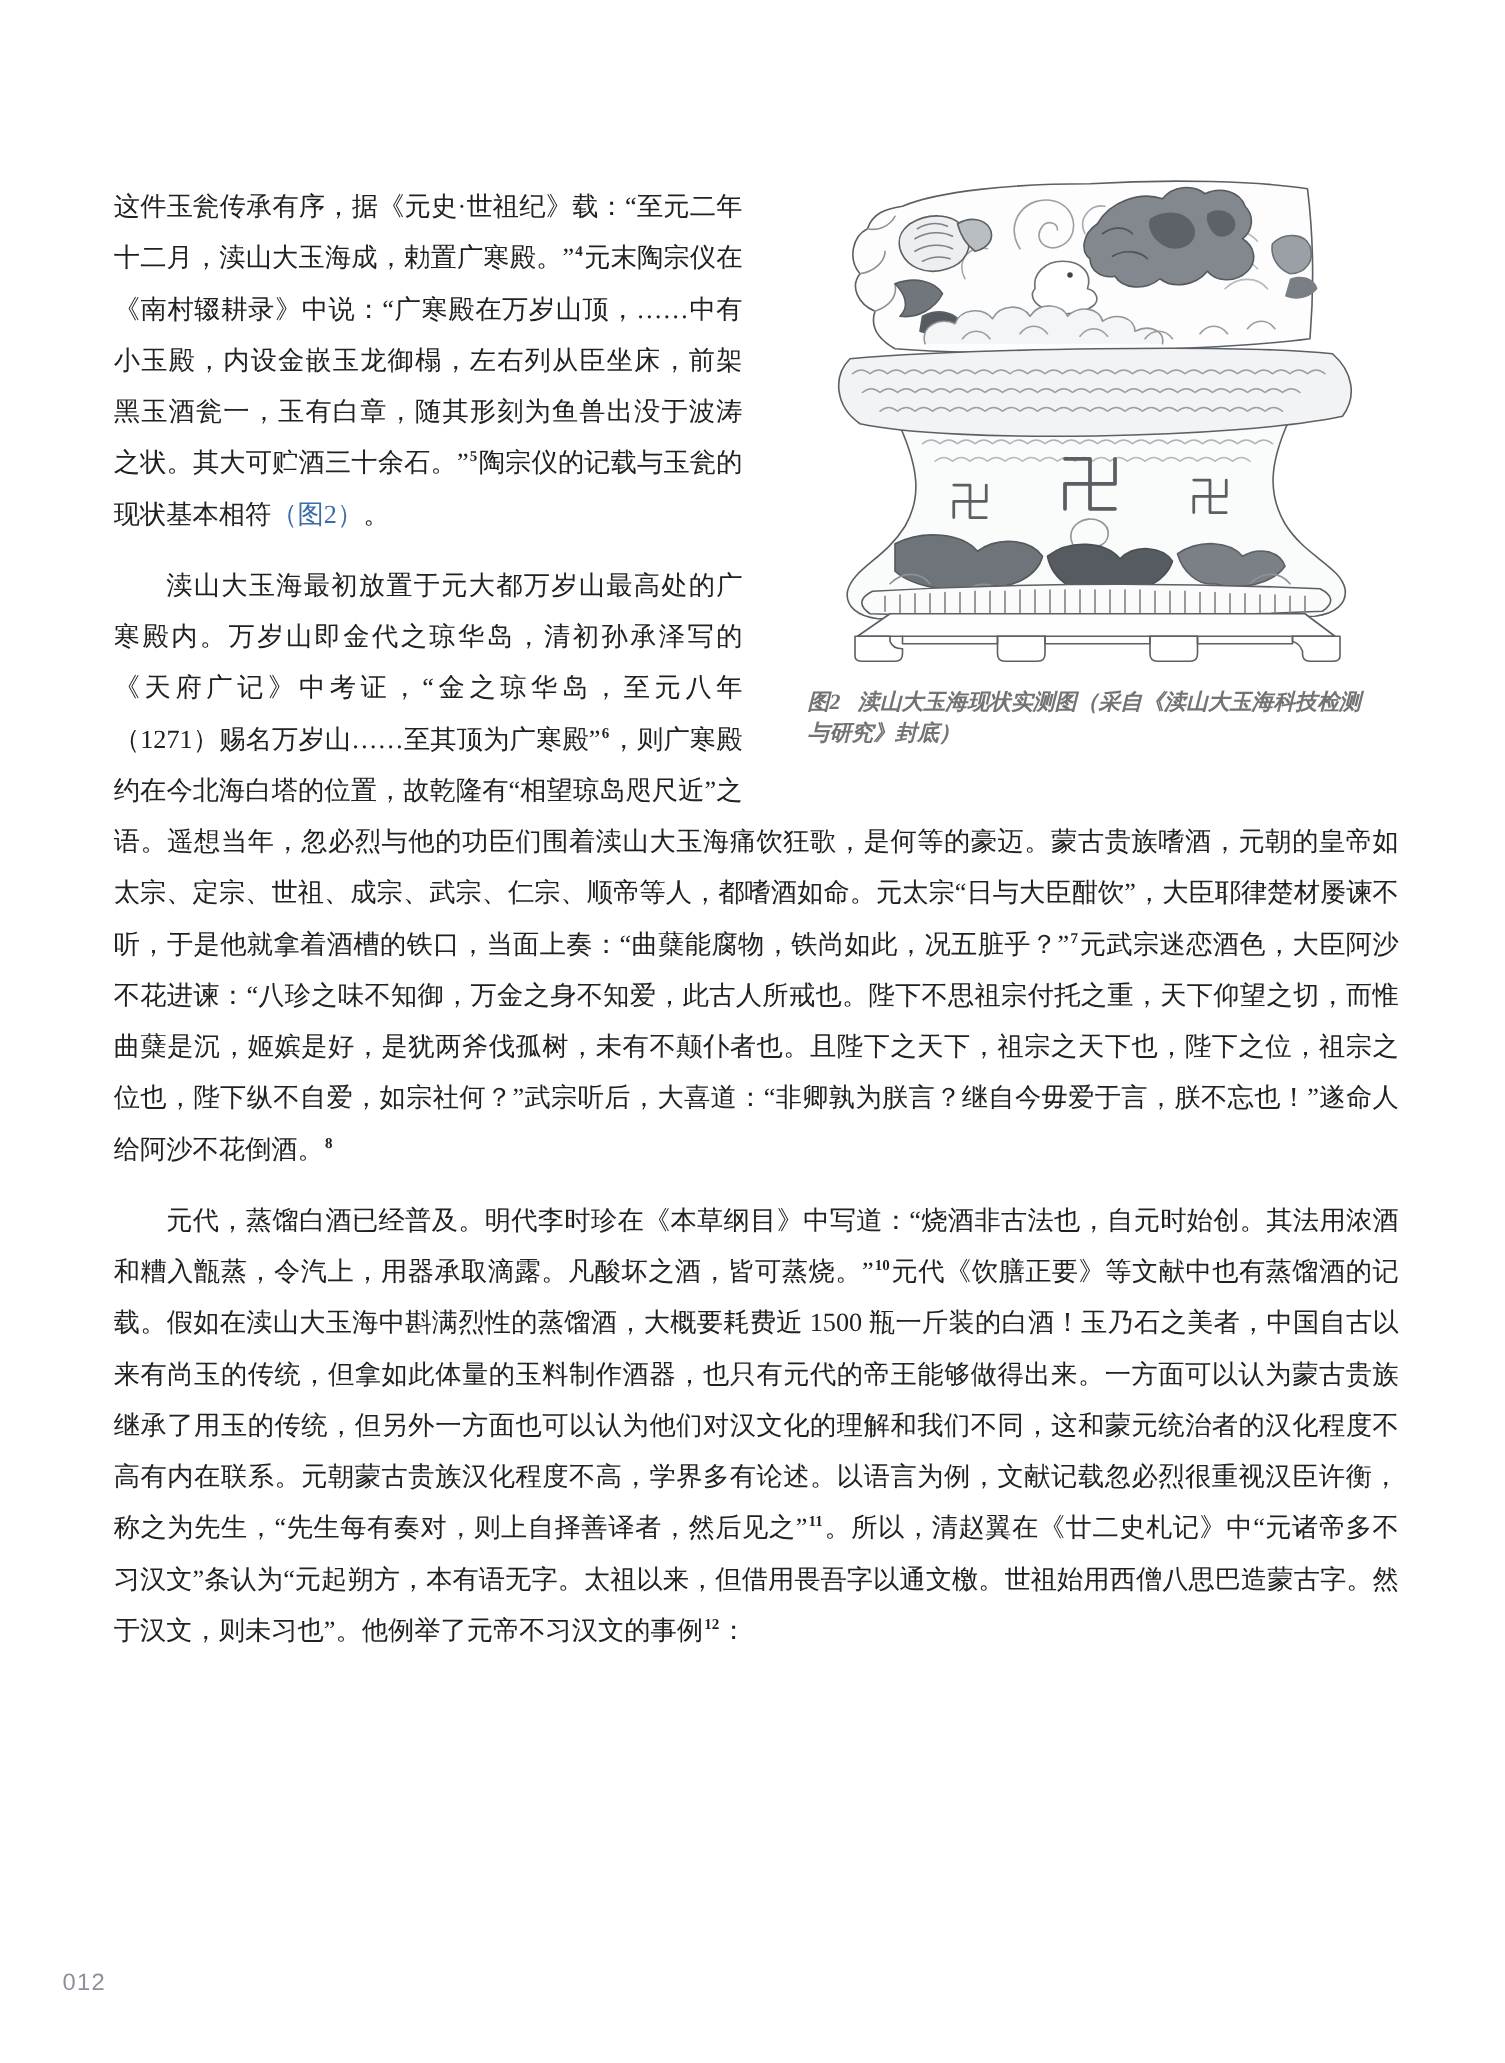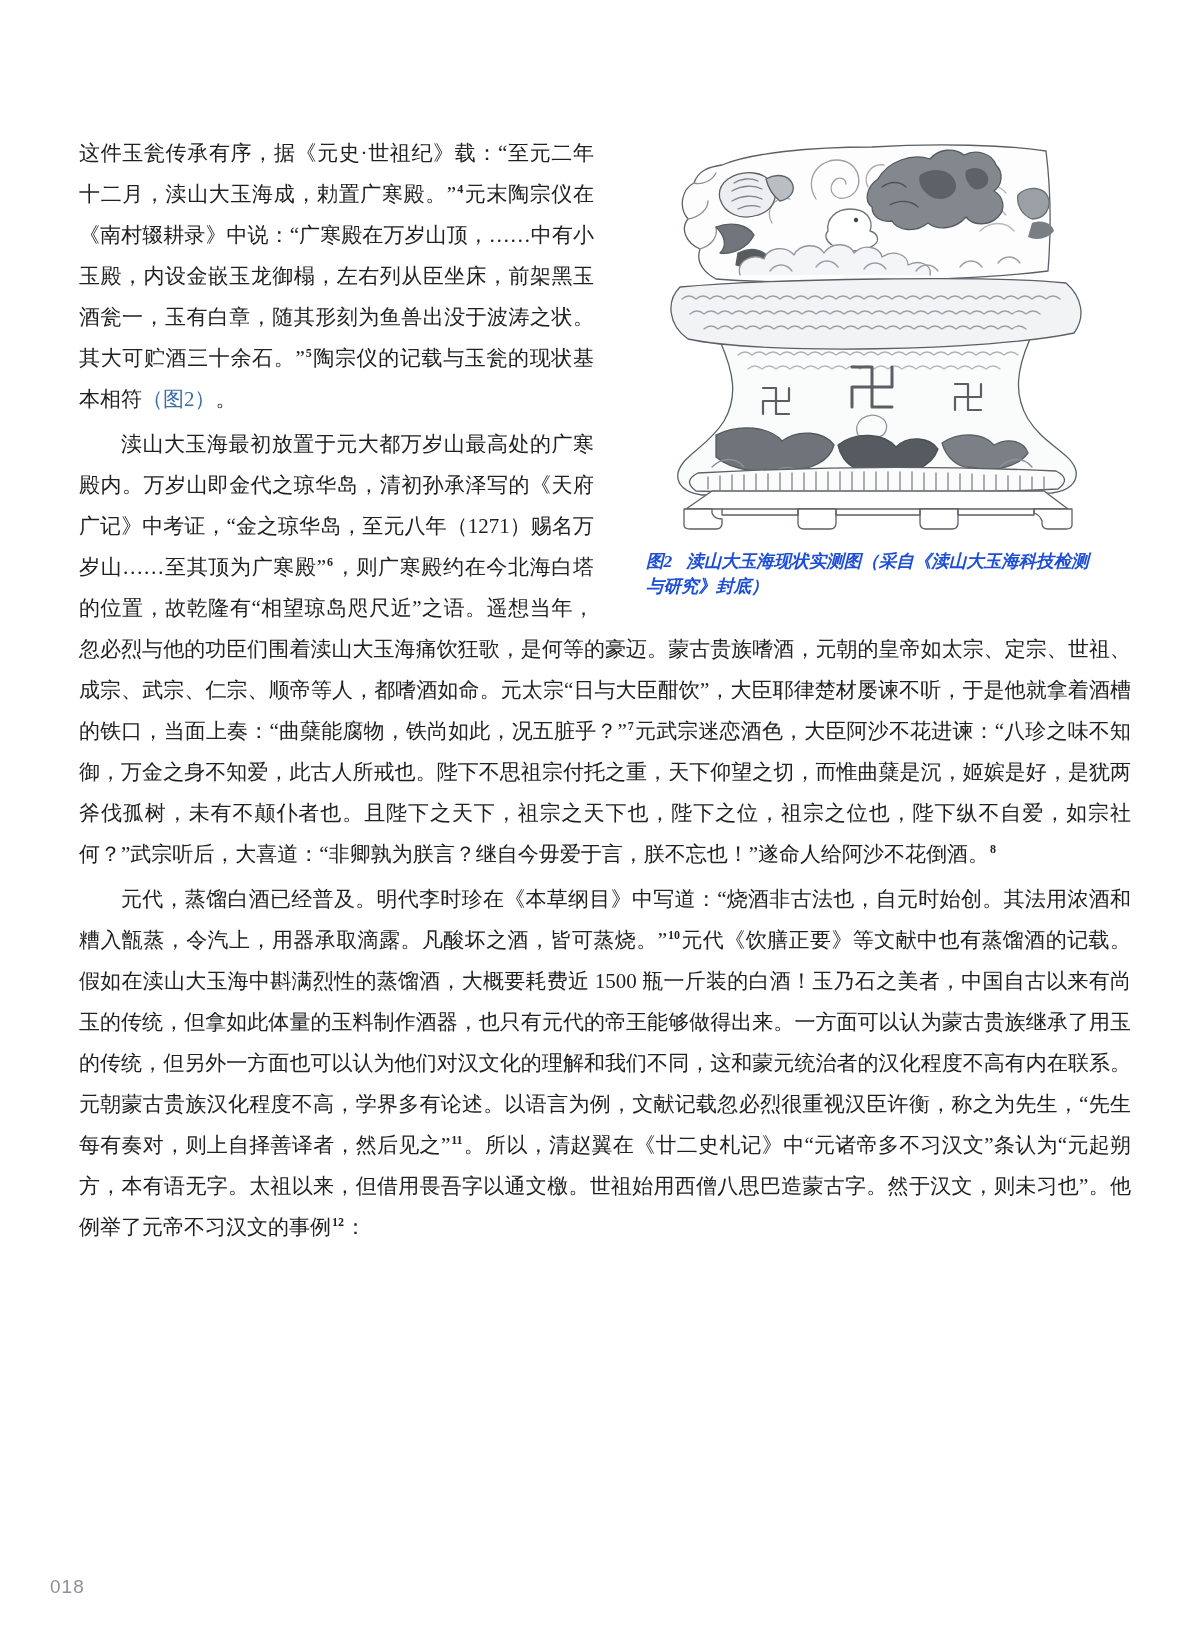--- a/index.html
+++ b/index.html
@@ -5,28 +5,28 @@
   html,body { margin:0; padding:0; background:#e9e9e9; }
   .page {
     position:relative; width:1204px; height:1650px; background:#ffffff;
     font-family:"Liberation Serif","DejaVu Serif",serif; color:#212121;
     overflow:hidden; margin:0 auto;
   }
   .content {
     position:absolute; left:75px; top:129px; width:1060px;
     font-size:21px; line-height:41px; text-align:justify;
   }
-  .para { margin:4px; text-indent:2em; }
+  .para { margin:16px; text-indent:2em; }
   .para.first { text-indent:0; }
   .fig { float:right; width:515px; margin:6px 0 18px 26px; }
   .fig svg { display:block; }
   .figcap {
     margin-top:16px; padding:0 34px 0 26px;
     font-size:17.5px; line-height:25px; font-style:italic; font-weight:600;
-    color:#1d4ed8; text-align:left; text-indent:0;
+    color:#737373; text-align:left; text-indent:0;
   }
   .cap-label { margin-right:14px; }
   .figref { color:#3a6ca8; cursor:pointer; }
   sup.fn { font-size:12px; font-weight:700; vertical-align:super; line-height:0; margin:0 1px; }
   .page-number {
     position:absolute; left:50px; top:1576px;
     font-family:"Liberation Sans","DejaVu Sans",sans-serif;
     font-size:19px; color:#8b909a; letter-spacing:1px;
   }
 </style>
@@ -106,14 +106,14 @@
 
     <p class="para first"><span>这件玉瓮传承有序，据《元史·世祖纪》载：“至元二年十二月，渎山大玉海成，勅置广寒殿。”</span><sup class="fn">4</sup><span>元末陶宗仪在《南村辍耕录》中说：“广寒殿在万岁山顶，……中有小玉殿，内设金嵌玉龙御榻，左右列从臣坐床，前架黑玉酒瓮一，玉有白章，随其形刻为鱼兽出没于波涛之状。其大可贮酒三十余石。”</span><sup class="fn">5</sup><span>陶宗仪的记载与玉瓮的现状基本相符</span><span class="figref">（图2）</span><span>。</span></p>
 
     <p class="para"><span>渎山大玉海最初放置于元大都万岁山最高处的广寒殿内。万岁山即金代之琼华岛，清初孙承泽写的《天府广记》中考证，“金之琼华岛，至元八年（1271）赐名万岁山……至其顶为广寒殿”</span><sup class="fn">6</sup><span>，则广寒殿约在今北海白塔的位置，故乾隆有“相望琼岛咫尺近”之语。遥想当年，忽必烈与他的功臣们围着渎山大玉海痛饮狂歌，是何等的豪迈。蒙古贵族嗜酒，元朝的皇帝如太宗、定宗、世祖、成宗、武宗、仁宗、顺帝等人，都嗜酒如命。元太宗“日与大臣酣饮”，大臣耶律楚材屡谏不听，于是他就拿着酒槽的铁口，当面上奏：“曲蘖能腐物，铁尚如此，况五脏乎？”</span><sup class="fn">7</sup><span>元武宗迷恋酒色，大臣阿沙不花进谏：“八珍之味不知御，万金之身不知爱，此古人所戒也。陛下不思祖宗付托之重，天下仰望之切，而惟曲蘖是沉，姬嫔是好，是犹两斧伐孤树，未有不颠仆者也。且陛下之天下，祖宗之天下也，陛下之位，祖宗之位也，陛下纵不自爱，如宗社何？”武宗听后，大喜道：“非卿孰为朕言？继自今毋爱于言，朕不忘也！”遂命人给阿沙不花倒酒。</span><sup class="fn">8</sup></p>
 
 
     <p class="para"><span>元代，蒸馏白酒已经普及。明代李时珍在《本草纲目》中写道：“烧酒非古法也，自元时始创。其法用浓酒和糟入甑蒸，令汽上，用器承取滴露。凡酸坏之酒，皆可蒸烧。”</span><sup class="fn">10</sup><span>元代《饮膳正要》等文献中也有蒸馏酒的记载。假如在渎山大玉海中斟满烈性的蒸馏酒，大概要耗费近 1500 瓶一斤装的白酒！玉乃石之美者，中国自古以来有尚玉的传统，但拿如此体量的玉料制作酒器，也只有元代的帝王能够做得出来。一方面可以认为蒙古贵族继承了用玉的传统，但另外一方面也可以认为他们对汉文化的理解和我们不同，这和蒙元统治者的汉化程度不高有内在联系。元朝蒙古贵族汉化程度不高，学界多有论述。以语言为例，文献记载忽必烈很重视汉臣许衡，称之为先生，“先生每有奏对，则上自择善译者，然后见之”</span><sup class="fn">11</sup><span>。所以，清赵翼在《廿二史札记》中“元诸帝多不习汉文”条认为“元起朔方，本有语无字。太祖以来，但借用畏吾字以通文檄。世祖始用西僧八思巴造蒙古字。然于汉文，则未习也”。他例举了元帝不习汉文的事例</span><sup class="fn">12</sup><span>：</span></p>
 
   </div>
 
-  <div class="page-number">018</div>
+  <div class="page-number">012</div>
 </div>
 
 </body></html>

